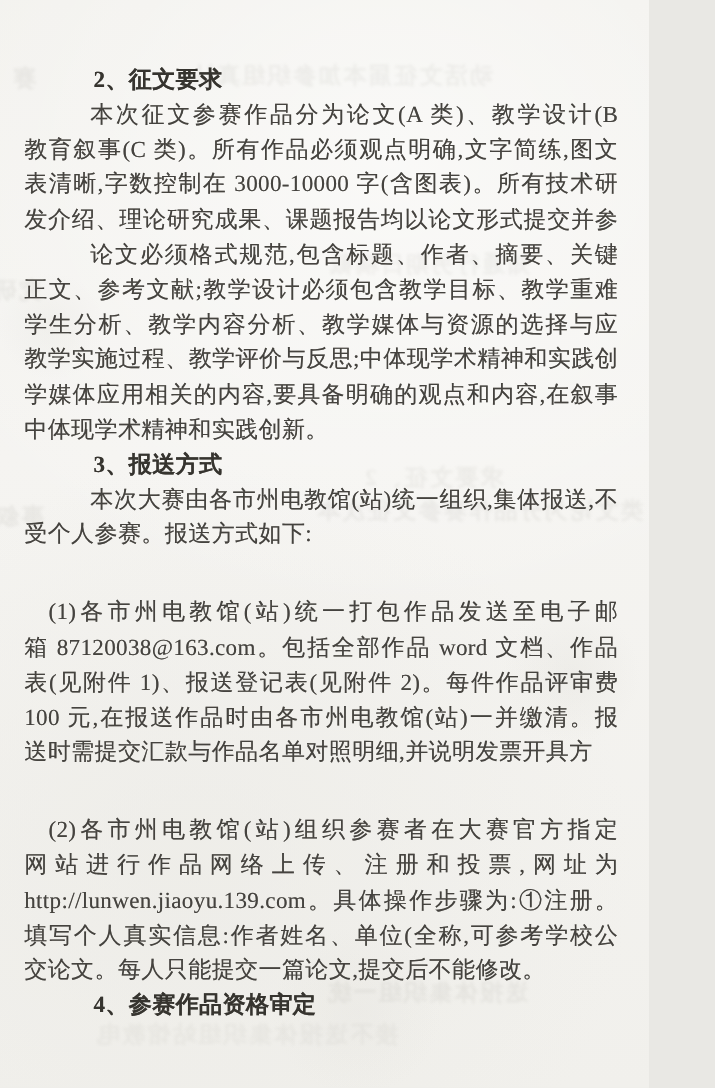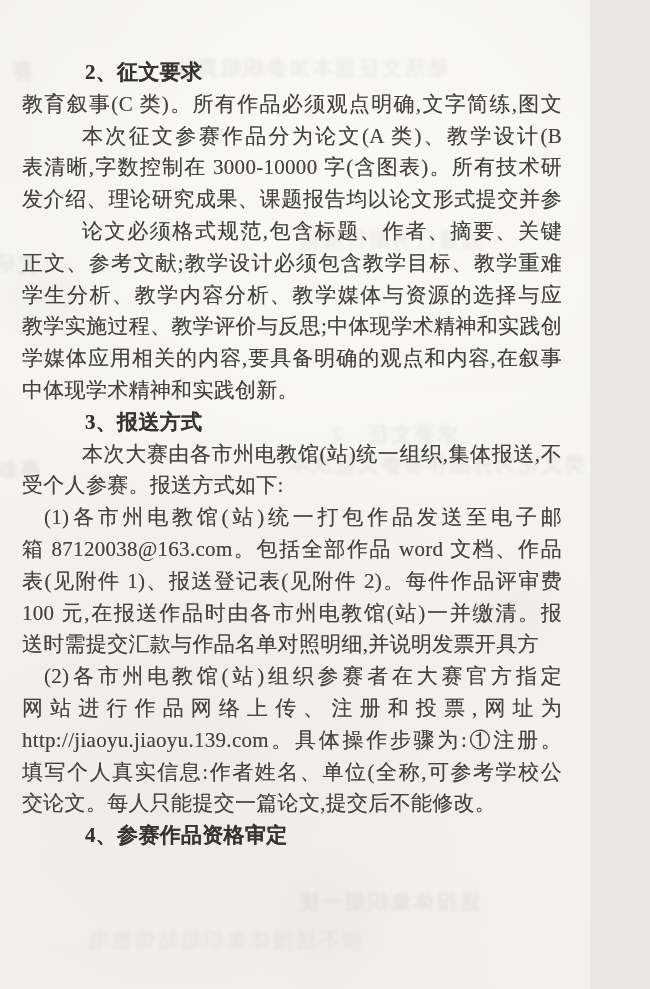--- a/index.html
+++ b/index.html
@@ -47,21 +47,21 @@
     text-align-last:justify;
     text-justify:inter-character;
   }
   .heading{
     font-weight:bold;
     color:#36342f;
     text-indent:63px;
     text-shadow:0 0 0.6px rgba(55,53,47,0.7);
   }
   .ind-para{ text-indent:60px; }
-  .ind-num{ text-indent:22px; }
+  .ind-num{ text-indent:22px;margin-top:39px; }
   .ghostlayer{ position:absolute; inset:0; z-index:1; pointer-events:none; }
   .ghost{
     position:absolute;
     transform:scaleX(-1);
     filter:blur(1.5px);
     color:#8d8b82;
     font-size:21px;
     font-weight:bold;
     white-space:nowrap;
     letter-spacing:2px;
@@ -81,38 +81,38 @@
       <span class="ghost" style="left: 286px; top: 450px; opacity: 0.11;">类文论为分品作赛参文征次本</span>
       <span class="ghost" style="left: -6px; top: 455px; opacity: 0.12;">事叙</span>
       <span class="ghost" style="left: 606px; top: 486px; opacity: 0.1;">确明点观</span>
       <span class="ghost" style="left: 610px; top: 556px; opacity: 0.09;">记登</span>
       <span class="ghost" style="left: 596px; top: 700px; opacity: 0.1;">定指</span>
       <span class="ghost" style="left: 296px; top: 888px; opacity: 0.11;">送报体集织组一统</span>
       <span class="ghost" style="left: 86px; top: 926px; opacity: 0.08;">接不送报体集织组站馆教电</span>
     </div>
   <div class="textblock">
       <div class="line heading">2、征文要求</div>
+      <div class="line just ind-para">本次征文参赛作品分为论文(A 类)、教学设计(B 类)、</div>
       <div class="line just">教育叙事(C 类)。所有作品必须观点明确,文字简练,图文</div>
-      <div class="line just ind-para">本次征文参赛作品分为论文(A 类)、教学设计(B 类)、</div>
       <div class="line just">表清晰,字数控制在 3000-10000 字(含图表)。所有技术研</div>
       <div class="line just">发介绍、理论研究成果、课题报告均以论文形式提交并参加</div>
       <div class="line just ind-para">论文必须格式规范,包含标题、作者、摘要、关键词、</div>
       <div class="line just">正文、参考文献;教学设计必须包含教学目标、教学重难点、</div>
       <div class="line just">学生分析、教学内容分析、教学媒体与资源的选择与应用、</div>
       <div class="line just">教学实施过程、教学评价与反思;中体现学术精神和实践创新</div>
       <div class="line just">学媒体应用相关的内容,要具备明确的观点和内容,在叙事</div>
       <div class="line">中体现学术精神和实践创新。</div>
       <div class="line heading">3、报送方式</div>
       <div class="line just ind-para">本次大赛由各市州电教馆(站)统一组织,集体报送,不接</div>
       <div class="line">受个人参赛。报送方式如下:</div>
       <div class="line just ind-num">(1)各市州电教馆(站)统一打包作品发送至电子邮</div>
       <div class="line just">箱 87120038@163.com。包括全部作品 word 文档、作品登记</div>
       <div class="line just">表(见附件 1)、报送登记表(见附件 2)。每件作品评审费</div>
       <div class="line just">100 元,在报送作品时由各市州电教馆(站)一并缴清。报</div>
       <div class="line">送时需提交汇款与作品名单对照明细,并说明发票开具方式。</div>
       <div class="line just ind-num">(2)各市州电教馆(站)组织参赛者在大赛官方指定</div>
       <div class="line just">网站进行作品网络上传、注册和投票,网址为</div>
-      <div class="line just">http://jiaoyu.jiaoyu.139.com。具体操作步骤为:①注册。</div>
+      <div class="line just">http://lunwen.jiaoyu.139.com。具体操作步骤为:①注册。</div>
       <div class="line just">填写个人真实信息:作者姓名、单位(全称,可参考学校公</div>
       <div class="line">交论文。每人只能提交一篇论文,提交后不能修改。</div>
       <div class="line heading">4、参赛作品资格审定</div>
     </div>
 </div>
 
 </body></html>

